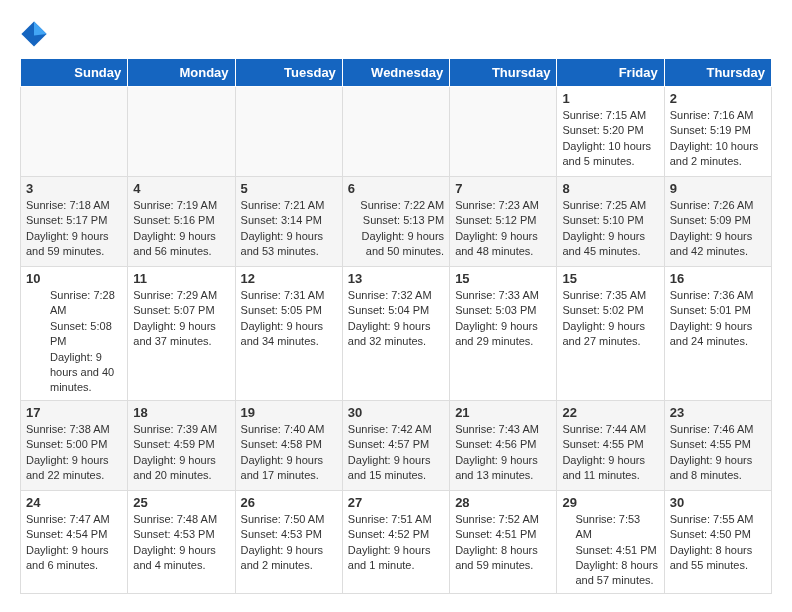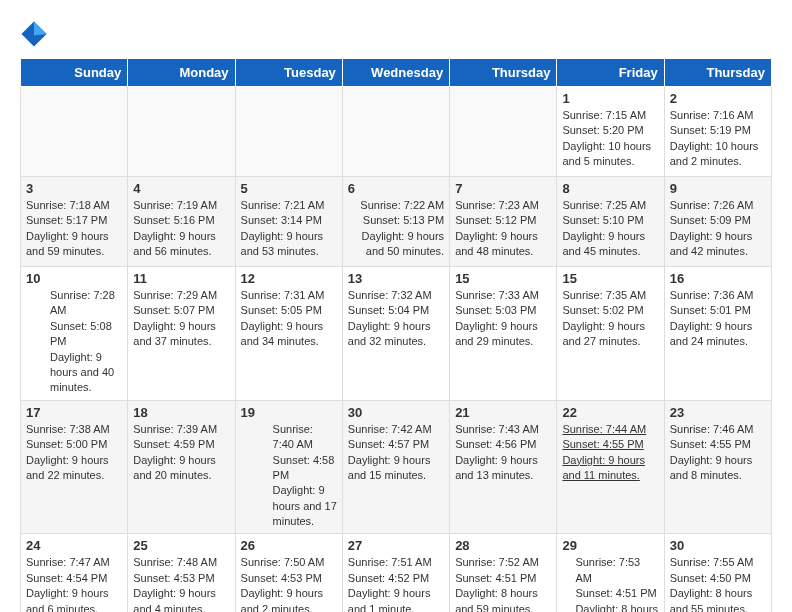--- a/index.html
+++ b/index.html
@@ -233,39 +233,39 @@
 Daylight: 9 hours and 22 minutes.</div>
         </td>
         <td>
           <span class="day-number">18</span>
           <div class="day-info" style="white-space: pre-line;">Sunrise: 7:39 AM
 Sunset: 4:59 PM
 Daylight: 9 hours and 20 minutes.</div>
         </td>
         <td>
           <span class="day-number">19</span>
-          <div class="day-info" style="white-space: pre-line; margin-left: 32px;">Sunrise: 7:40 AM
+          <div class="day-info" style="white-space: pre-line;">Sunrise: 7:40 AM
 Sunset: 4:58 PM
 Daylight: 9 hours and 17 minutes.</div>
         </td>
         <td>
           <span class="day-number">30</span>
           <div class="day-info" style="white-space: pre-line;">Sunrise: 7:42 AM
 Sunset: 4:57 PM
 Daylight: 9 hours and 15 minutes.</div>
         </td>
         <td>
           <span class="day-number">21</span>
           <div class="day-info" style="white-space: pre-line;">Sunrise: 7:43 AM
 Sunset: 4:56 PM
 Daylight: 9 hours and 13 minutes.</div>
         </td>
         <td>
           <span class="day-number">22</span>
-          <div class="day-info" style="white-space: pre-line; text-decoration: underline;">Sunrise: 7:44 AM
+          <div class="day-info" style="white-space: pre-line;">Sunrise: 7:44 AM
 Sunset: 4:55 PM
 Daylight: 9 hours and 11 minutes.</div>
         </td>
         <td>
           <span class="day-number">23</span>
           <div class="day-info" style="white-space: pre-line;">Sunrise: 7:46 AM
 Sunset: 4:55 PM
 Daylight: 9 hours and 8 minutes.</div>
         </td>
       </tr>

